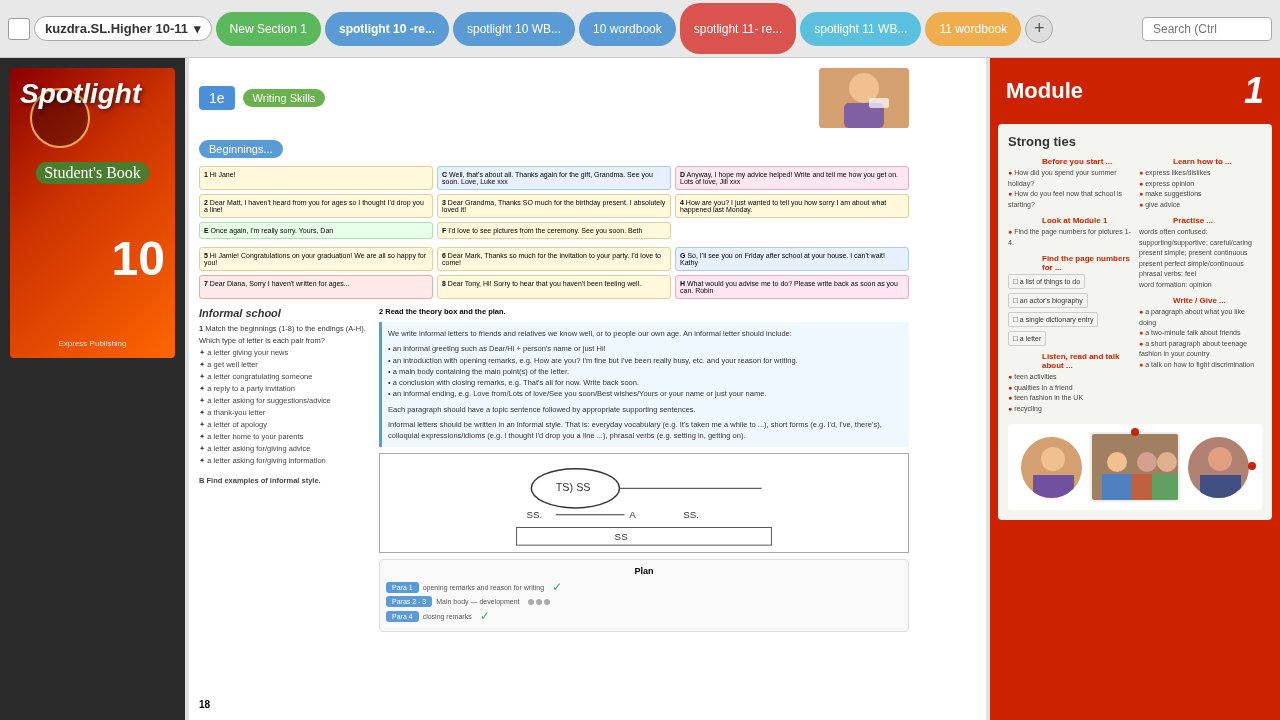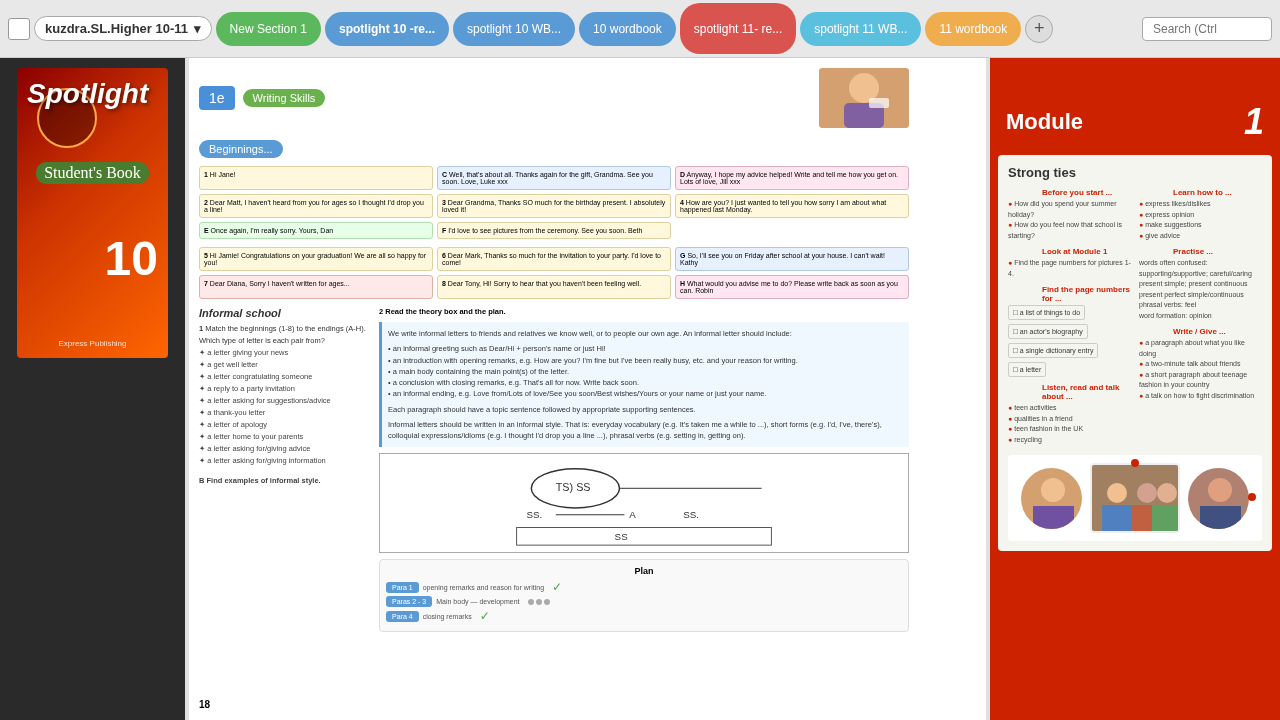--- a/index.html
+++ b/index.html
@@ -103,21 +103,21 @@
       background: #2a2a2a;
       display: flex;
       flex-direction: column;
       align-items: center;
       justify-content: flex-start;
       padding: 10px;
       position: relative;
     }
 
     #book-cover {
-      width: 151px;
+      width: 165px;
       height: 290px;
       background: linear-gradient(135deg, #8B0000 0%, #cc3300 40%, #ff6600 100%);
       border-radius: 4px;
       display: flex;
       flex-direction: column;
       align-items: center;
       justify-content: space-between;
       padding: 10px;
       position: relative;
       overflow: hidden;
@@ -327,21 +327,20 @@
       color: white;
       height: 100%;
     }
 
     .module-header {
       display: flex;
       align-items: center;
       justify-content: space-between;
       padding: 12px 16px;
       background: #cc2200;
-      margin-top: 31px;
     }
 
     .module-title {
       font-size: 22px;
       font-weight: bold;
       color: white;
     }
 
     .module-number {
       font-size: 36px;

